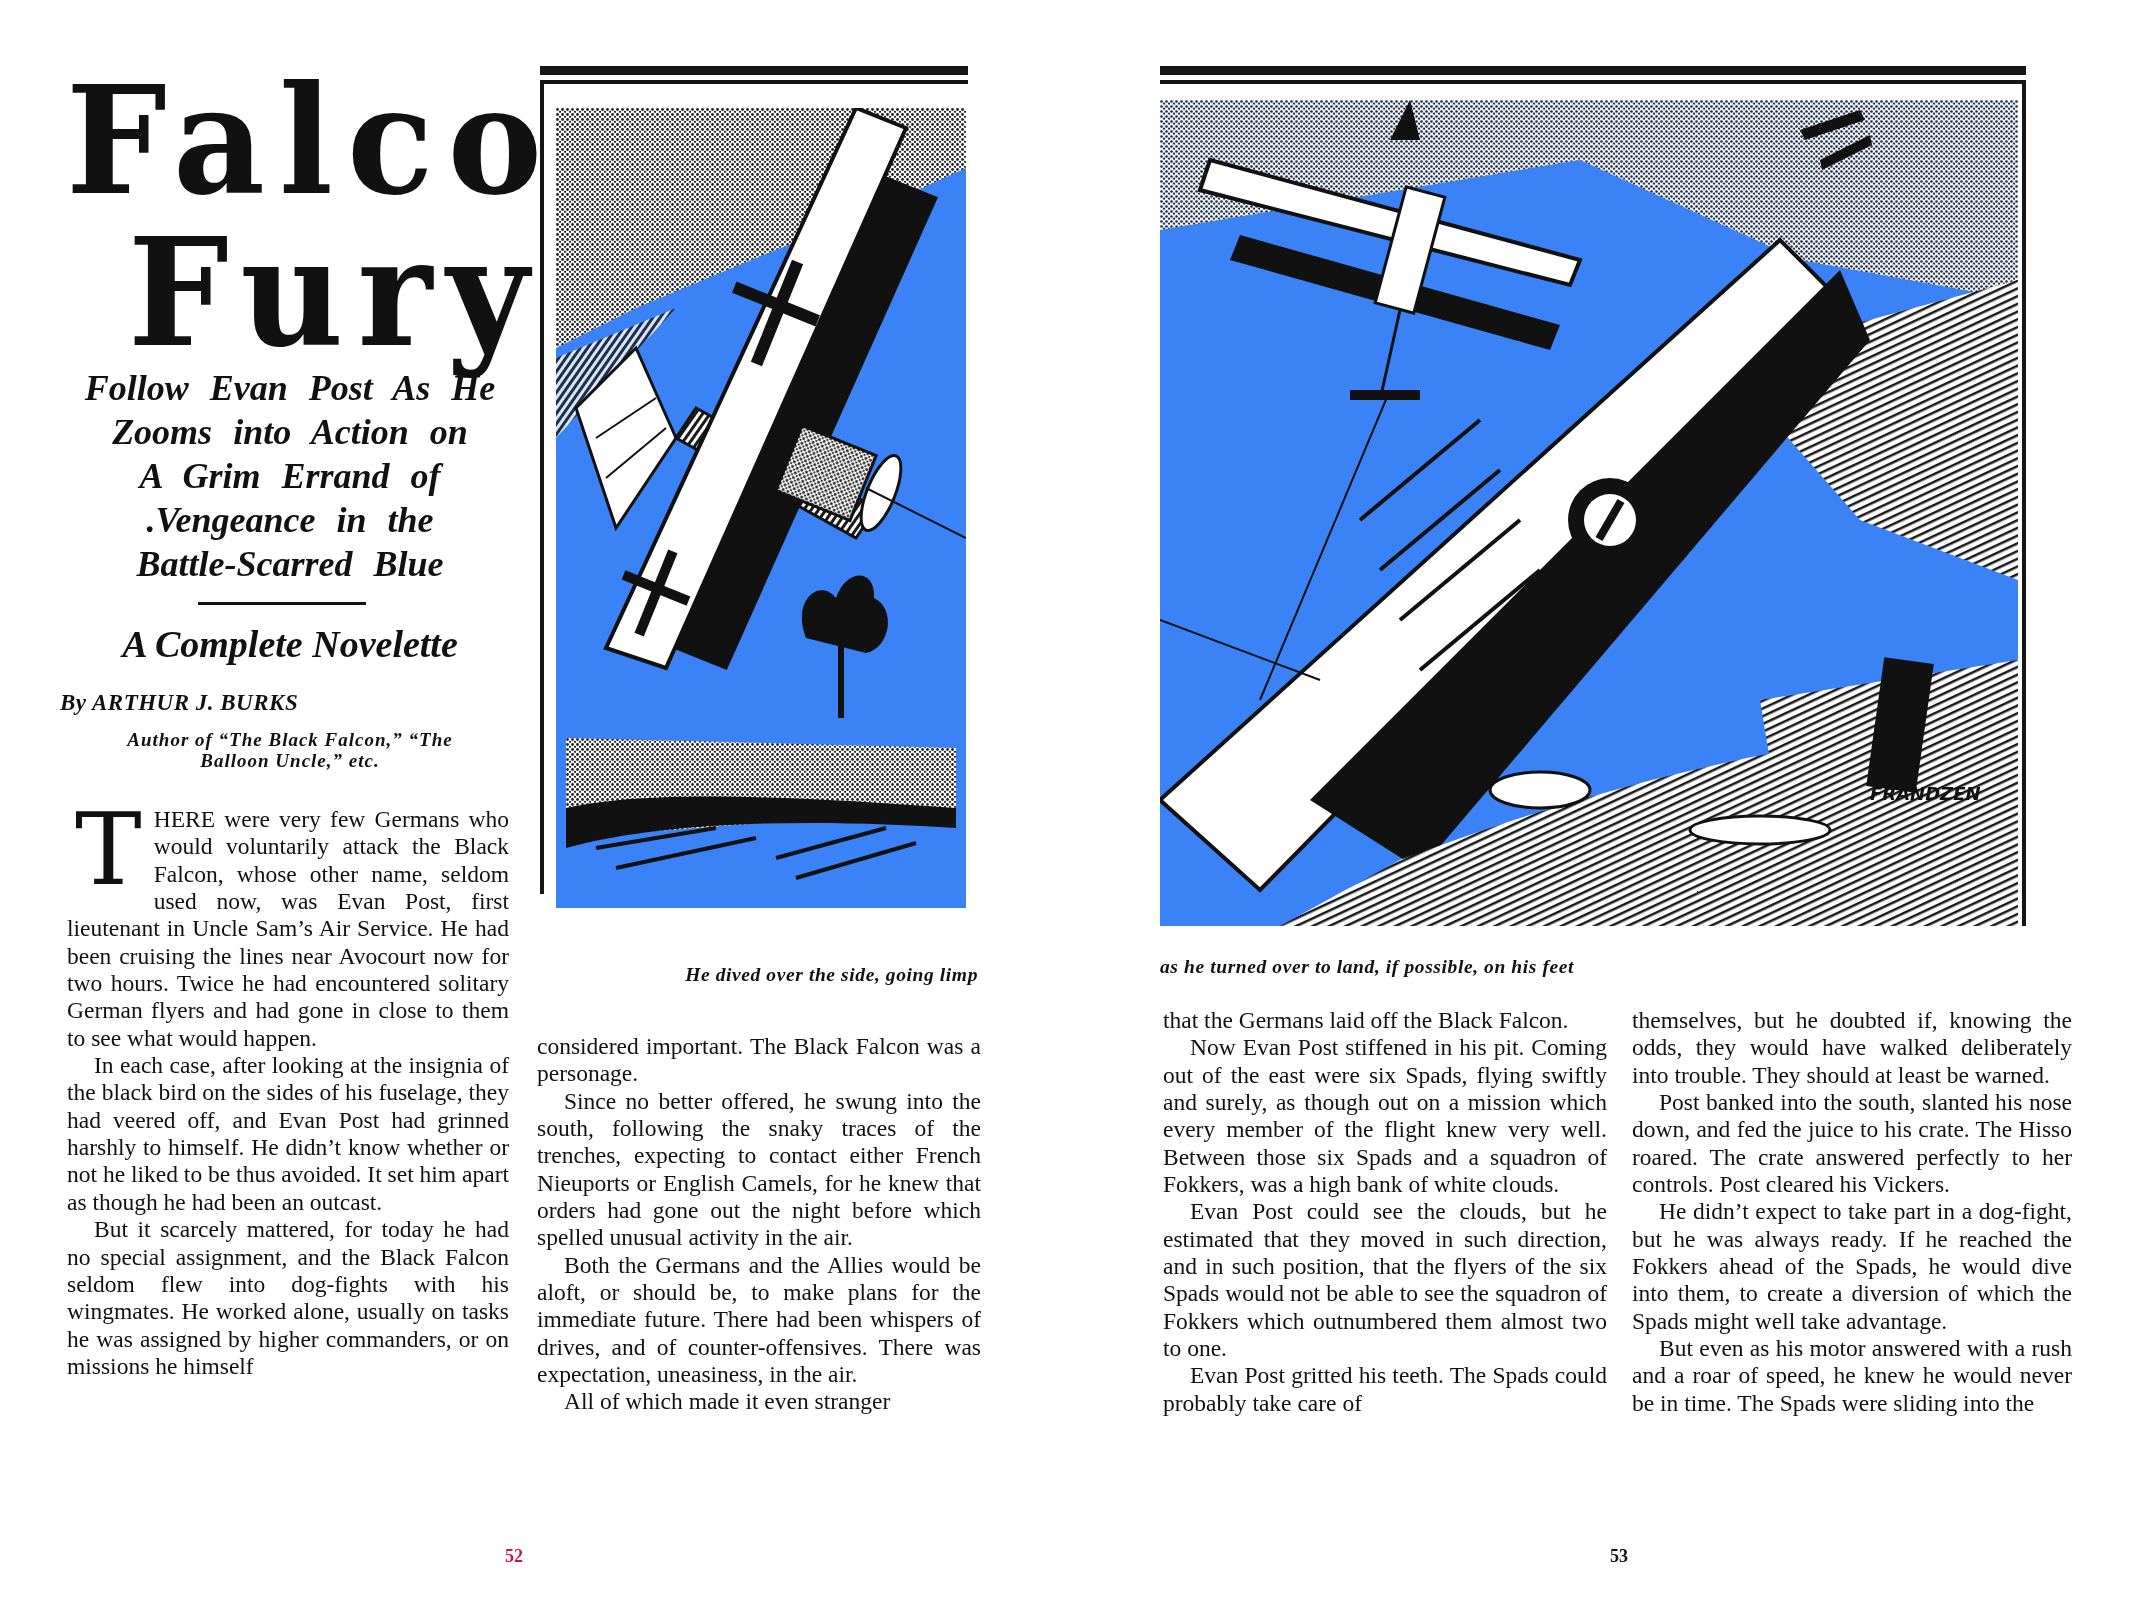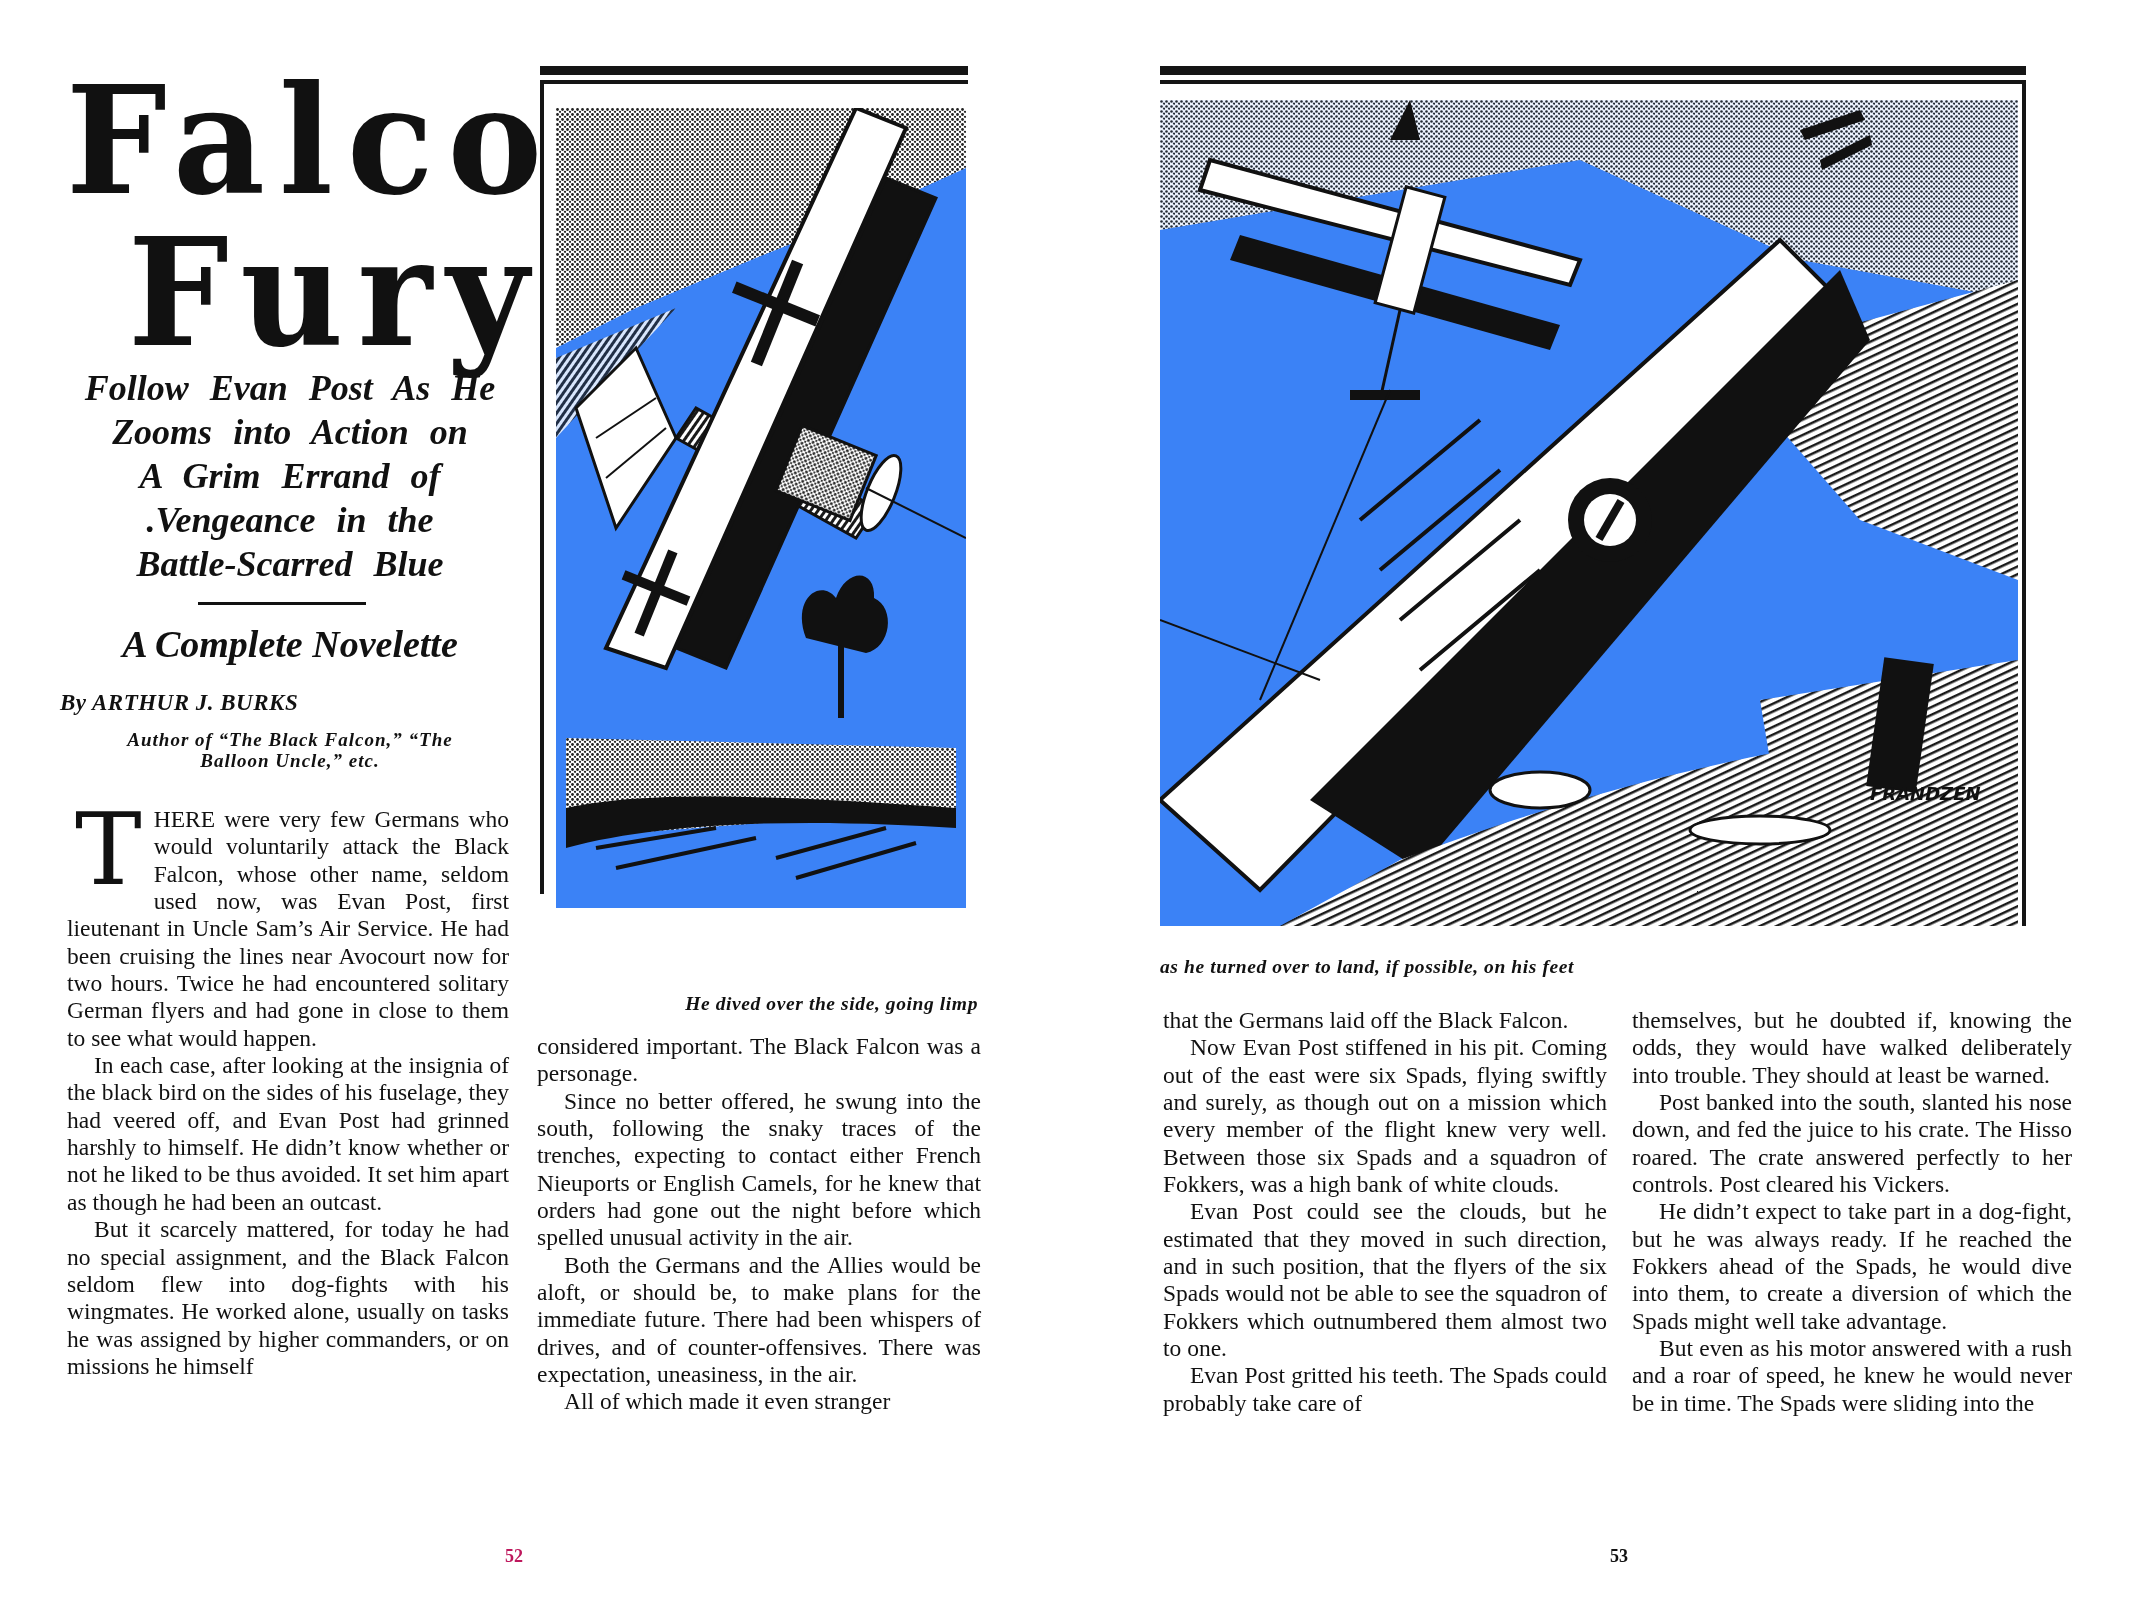--- a/index.html
+++ b/index.html
@@ -97,21 +97,21 @@
       <line x1="310" y1="380" x2="410" y2="430" stroke="#111" stroke-width="2"></line>
 
       <path d="M250 530 C235 490 265 470 280 490 C290 460 320 460 318 490 C340 500 335 540 310 545 Z" fill="#111"></path>
       <rect x="282" y="520" width="6" height="90" fill="#111"></rect>
 
       <path d="M10 630 L400 640 L400 700 L10 730 Z" fill="url(#stipple)"></path>
       <path d="M10 700 C100 680 250 690 400 700 L400 720 C280 712 120 710 10 740 Z" fill="#111"></path>
       <path d="M40 740 L160 720 M60 760 L200 730 M220 750 L330 720 M240 770 L360 735" stroke="#111" stroke-width="4"></path>
     </svg>
   </div>
-  <div class="abs caption" style="left:560px; top:964px; width:418px; text-align:right;margin-top:29px;">He dived over the side, going limp</div>
+  <div class="abs caption" style="left:560px; top:964px; width:418px; text-align:right;">He dived over the side, going limp</div>
 
   <div class="abs col" style="left:537px; top:1033px; width:444px;">
     <p class="noindent">considered important. The Black Falcon was a personage.</p>
     <p>Since no better offered, he swung into the south, following the snaky traces of the trenches, expecting to contact either French Nieuports or English Camels, for he knew that orders had gone out the night before which spelled unusual activity in the air.</p>
     <p>Both the Germans and the Allies would be aloft, or should be, to make plans for the immediate future. There had been whispers of drives, and of counter-offensives. There was expectation, uneasiness, in the air.</p>
     <p>All of which made it even stranger</p>
   </div>
 
   <div class="abs pagenum" style="left:505px; top:1546px; color:#be185d;">52</div>
 </div>

